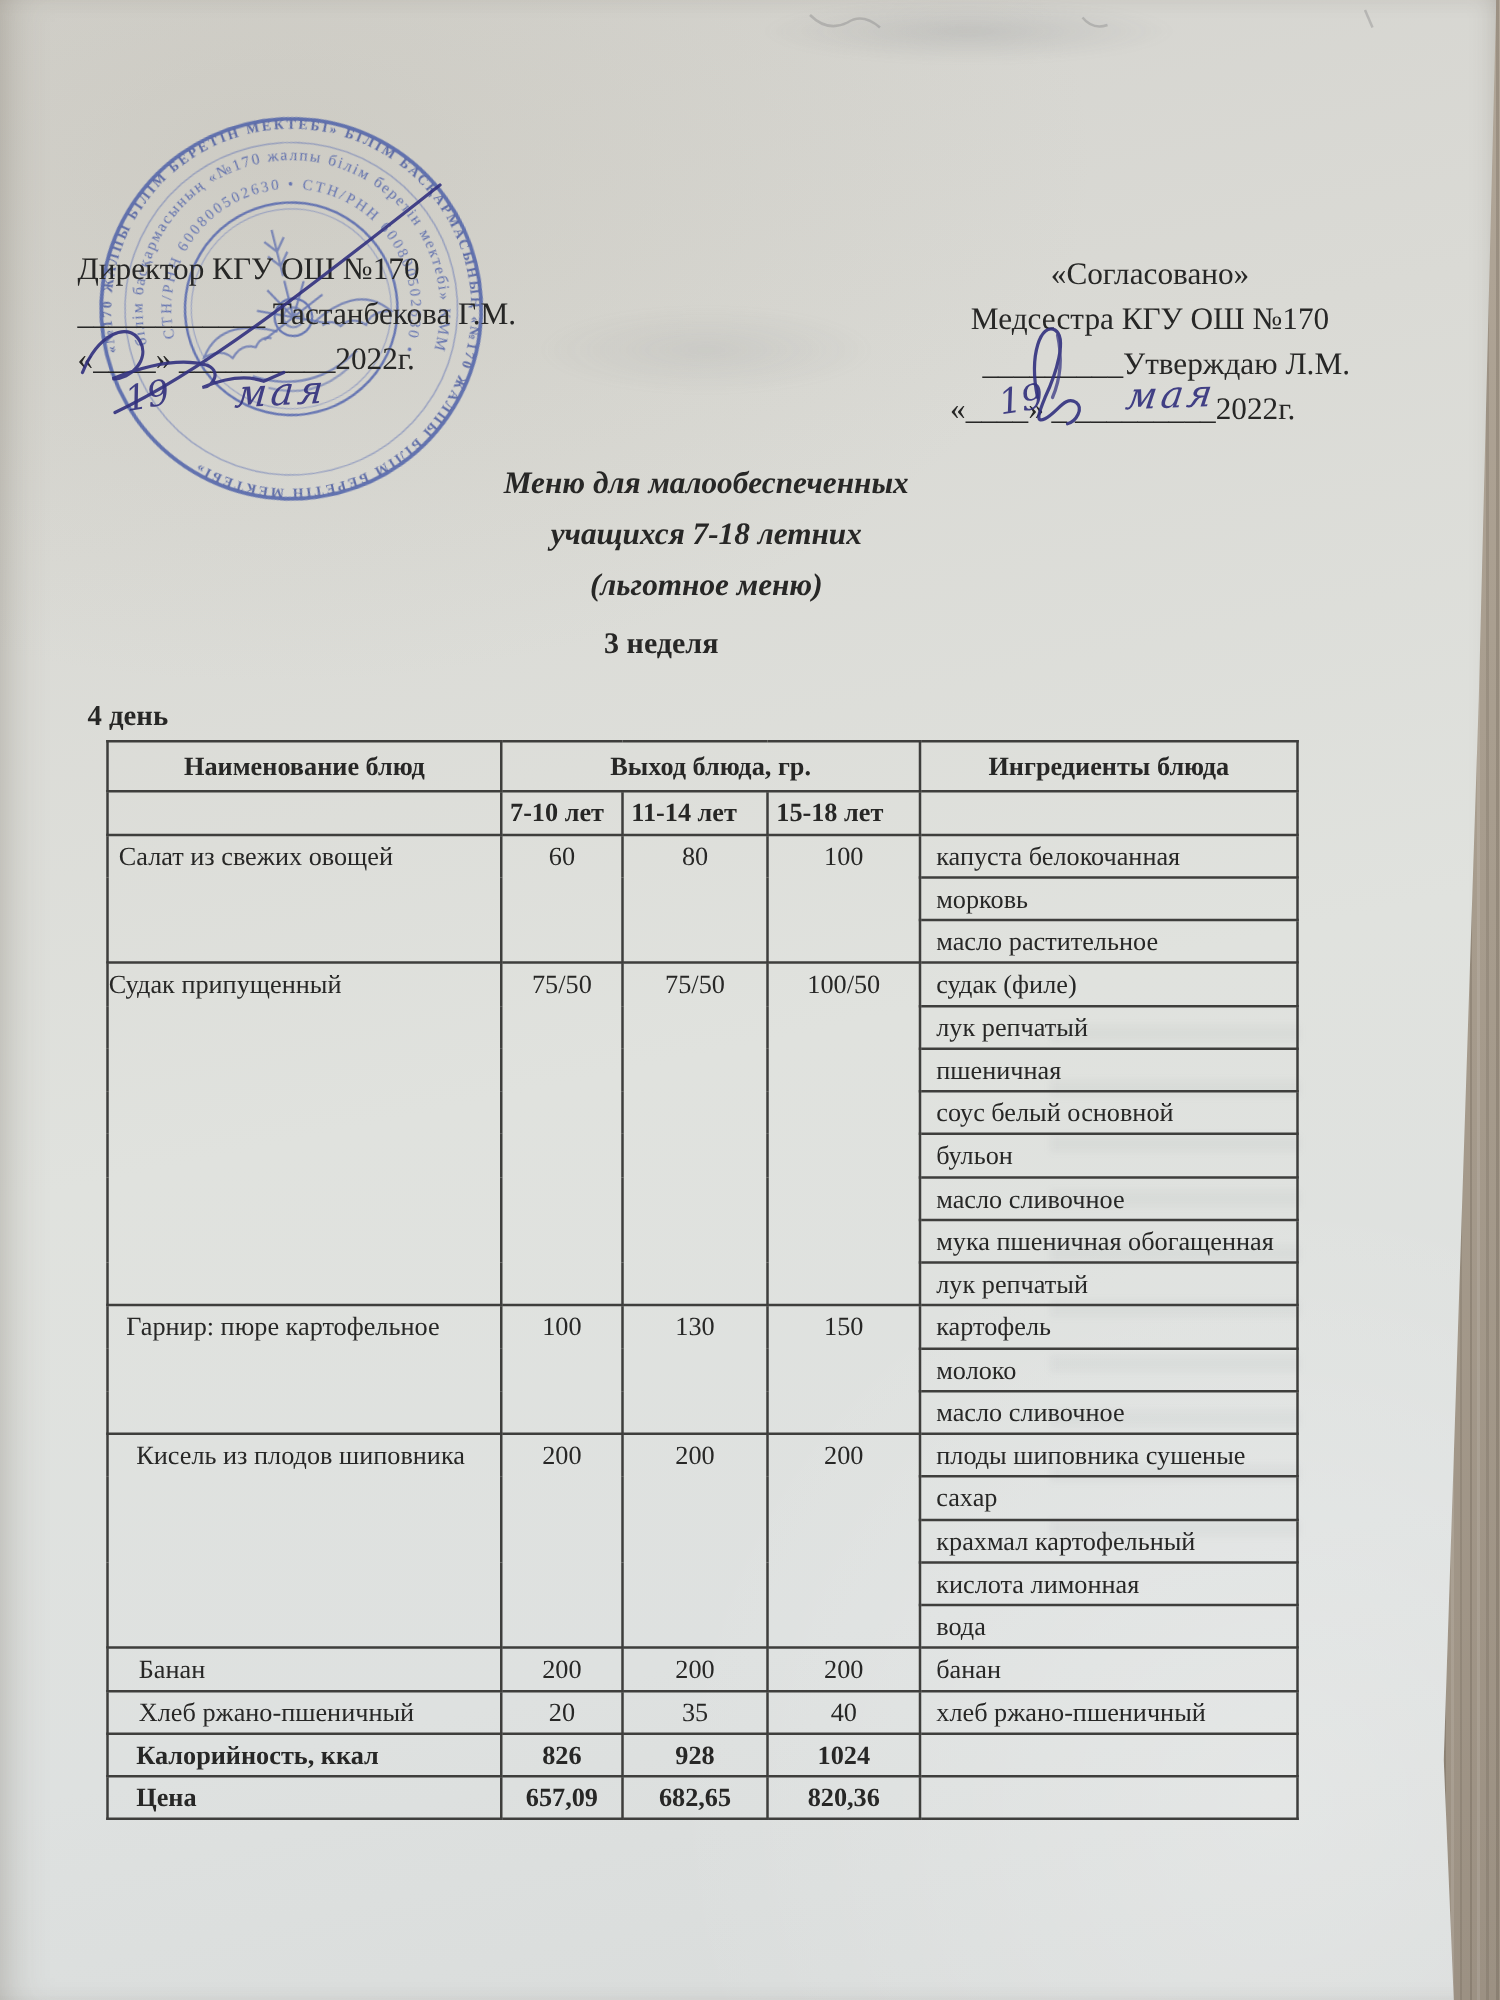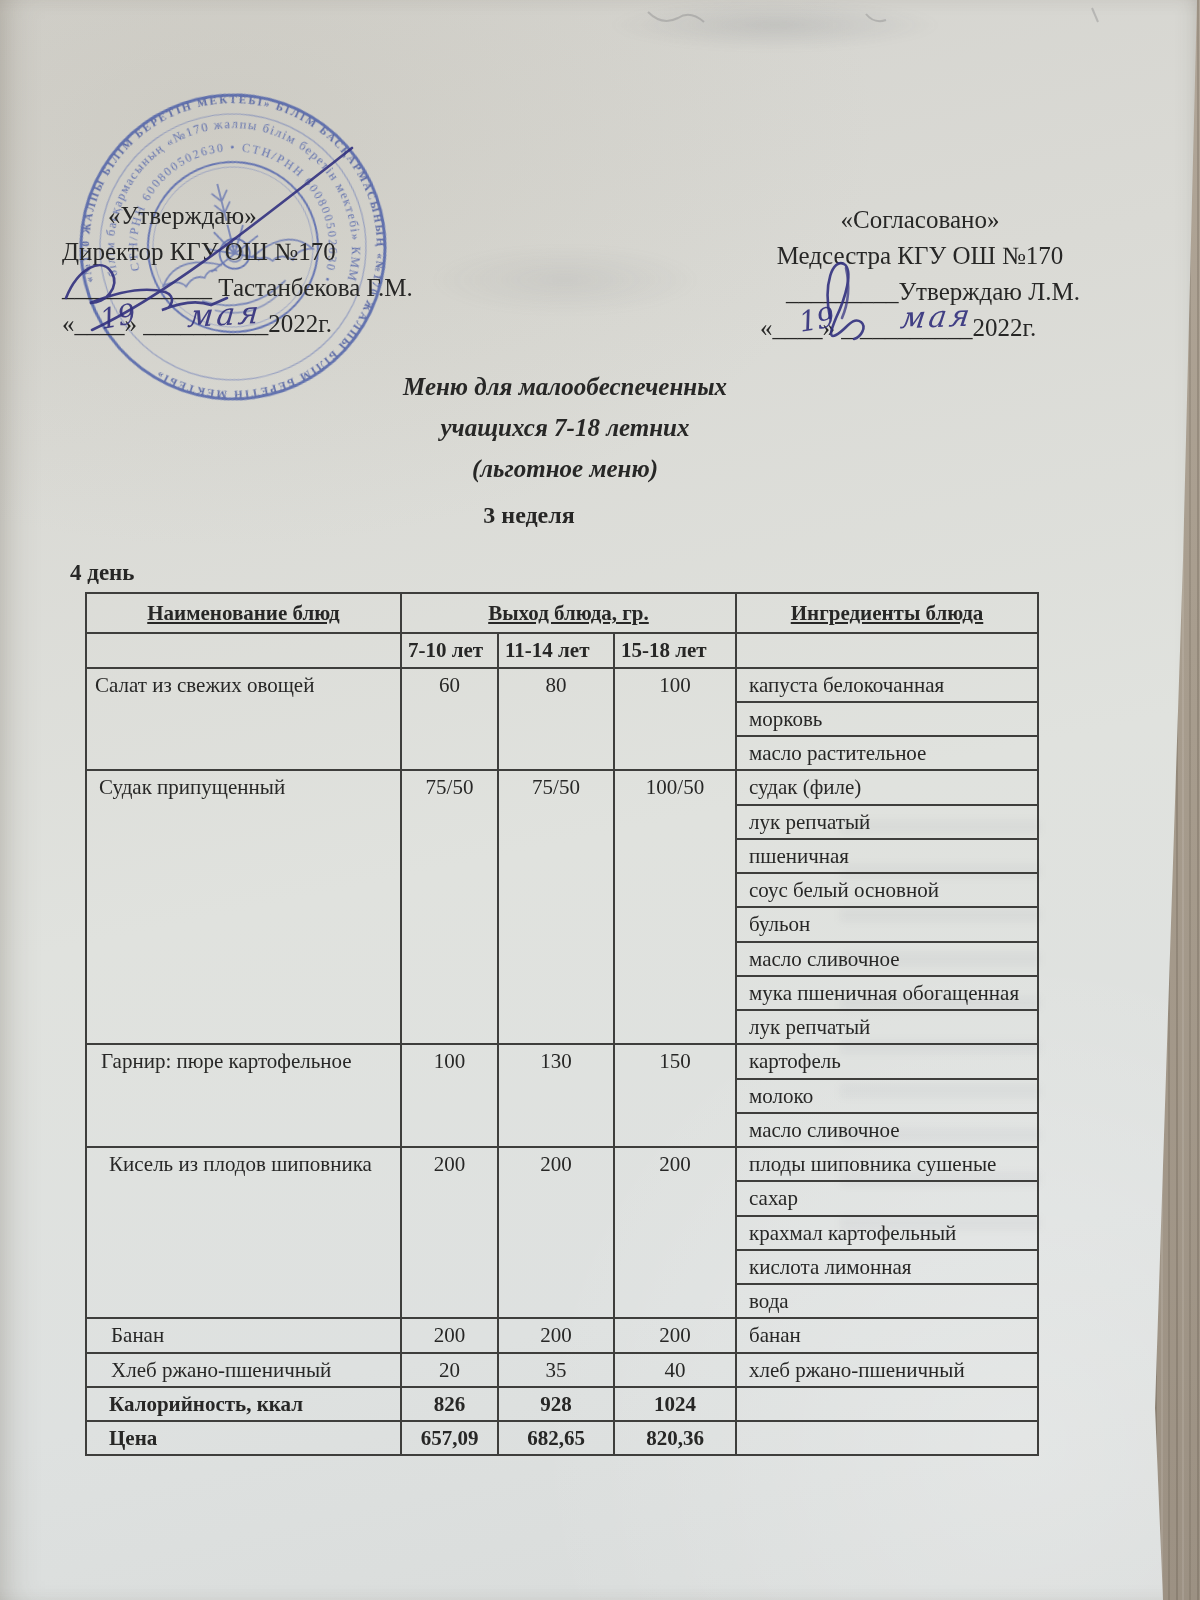--- a/index.html
+++ b/index.html
@@ -39,21 +39,21 @@
   .day{font-weight:bold;font-size:23px;}
   table.menu{
     position:absolute;left:85px;top:592px;width:952px;
     border-collapse:collapse;table-layout:fixed;
     color:#272726;
   }
   table.menu td,table.menu th{
     border:2px solid #3e3e3c;vertical-align:top;
     font-size:21px;line-height:1.25;overflow:hidden;
   }
-  th.h{font-weight:bold;text-align:center;padding:6px 4px;font-size:22px;text-decoration:underline;}
+  th.h{font-weight:bold;text-align:center;padding:6px 4px;font-size:22px;}
   th.sub{font-weight:bold;text-align:left;padding:3px 4px 3px 6px;}
   td.c-name{padding:3px 4px 3px 8px;text-align:left;}
   td.c-val{text-align:center;padding:3px 2px;}
   td.c-ing{text-align:left;padding:3px 4px 3px 12px;}
   .b{font-weight:bold;}
   
   .hand{
     position:absolute;color:#34327e;font-style:italic;
     font-family:"DejaVu Serif","Liberation Serif",serif;
     opacity:.92;white-space:nowrap;
@@ -111,21 +111,20 @@
         <path d="M161,96 v38 M153,104 l8,10 8,-10 M153,116 l8,10 8,-10" opacity=".8"></path>
         <path d="M146,176 q-42,-22 -62,6 q 16,-4 22,6 q 10,-10 20,-4 q 6,-8 14,-4" opacity=".8"></path>
         <path d="M176,176 q 42,-22 62,6 q -16,-4 -22,6 q -10,-10 -20,-4 q -6,-8 -14,-4" opacity=".8"></path>
         <path d="M118,206 q 43,26 86,0" opacity=".8"></path>
         <path d="M128,218 q 33,18 66,0" opacity=".6"></path>
       </g>
     </g>
   </svg>
 
   <div class="txt approve" style="left:62px;top:198px;width:330px;">
-    <div class="hdr">«Утверждаю»</div>
     <div>Директор КГУ ОШ №170</div>
     <div><span>____________</span> <span>Тастанбекова Г.М.</span></div>
     <div><span>«____»</span> <span>__________</span><span>2022г.</span></div>
   </div>
 
   <div class="txt approve approve-r" style="left:760px;top:202px;width:320px;">
     <div>«Согласовано»</div>
     <div>Медсестра КГУ ОШ №170</div>
     <div class="sig-line"><span>_________</span><span>Утверждаю Л.М.</span></div>
     <div class="date-line"><span>«____»</span> <span>_ _________</span><span>2022г.</span></div>
@@ -191,21 +190,21 @@
           <td rowspan="3" class="c-val">100</td>
           <td class="c-ing">капуста белокочанная</td>
         </tr>
         <tr>
           <td class="c-ing">морковь</td>
         </tr>
         <tr>
           <td class="c-ing">масло растительное</td>
         </tr>
         <tr>
-          <td rowspan="8" class="c-name" style="padding-left: 12px;">Судак припущенный</td>
+          <td rowspan="8" class="c-name" style="padding-left: 0;">Судак припущенный</td>
           <td rowspan="8" class="c-val">75/50</td>
           <td rowspan="8" class="c-val">75/50</td>
           <td rowspan="8" class="c-val">100/50</td>
           <td class="c-ing">судак (филе)</td>
         </tr>
         <tr>
           <td class="c-ing">лук репчатый</td>
         </tr>
         <tr>
           <td class="c-ing">пшеничная</td>

